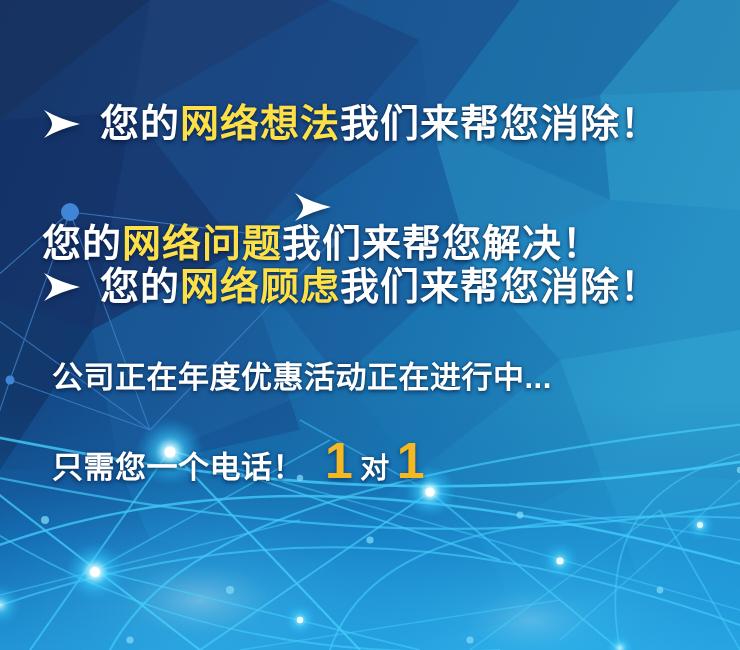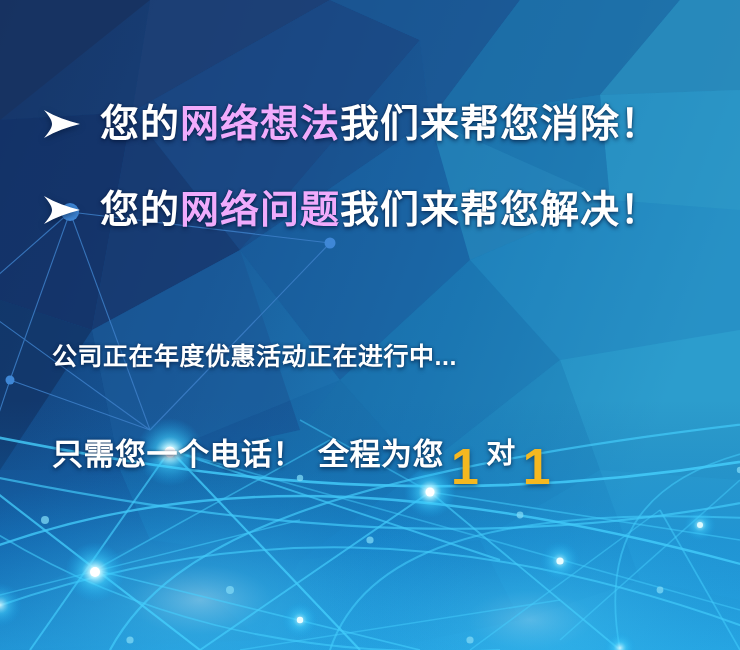--- a/index.html
+++ b/index.html
@@ -31,21 +31,21 @@
   }
 
   .bullet-row{
     position:absolute;
     left:42px;
     display:flex;
     align-items:center;
     white-space:nowrap;
   }
   .bullet-row.r0{ top:104px; }
-  .bullet-row.r1{ top:190px; }
+  .bullet-row.r1{ top:190px;flex-direction:column; }
   .bullet-row.r2{ top:267px; }
 
   .arrow-icon{
     width:40px;
     height:34px;
     flex:0 0 auto;
     margin-right:18px;
     display:block;
     filter:drop-shadow(0 2px 3px rgba(0,18,48,.55));
   }
@@ -53,35 +53,35 @@
   .head-line{
     font-size:39px;
     font-weight:bold;
     line-height:1;
     letter-spacing:1px;
     color:#ffffff;
     text-shadow:
       0 2px 4px rgba(0,20,55,.65),
       0 0 2px rgba(0,20,55,.55);
   }
-  .head-line .hl{ color:#f0abfc; }
+  .head-line .hl{ color:#fde047; }
 
   .sub-line{
     position:absolute;
     left:52px;
     white-space:nowrap;
     color:#ffffff;
     font-weight:bold;
     line-height:1;
     text-shadow:
       0 2px 4px rgba(0,25,60,.6),
       0 0 3px rgba(0,25,60,.5);
   }
-  .sub-line.s0{ top:344px; font-size:25px; letter-spacing:.5px; }
-  .sub-line.s1{ top:433px; font-size:31px; letter-spacing:.5px; display:flex; align-items:flex-start;margin-top:6px; }
+  .sub-line.s0{ top:362px; font-size:31px; letter-spacing:.5px; }
+  .sub-line.s1{ top:433px; font-size:31px; letter-spacing:.5px; display:flex; align-items:flex-end; }
 
   .sub-line.s1 .gap{ display:inline-block; width:14px; }
   .big-one{
     color:#f5b820;
     font-size:50px;
     font-weight:bold;
     line-height:1;
     position:relative;
     top:3px;
     margin:0 7px;
@@ -255,26 +255,31 @@
       <div class="head-line"><span>您的</span><span class="hl">网络想法</span><span>我们来帮您消除！</span></div>
     </div>
 
     <div class="bullet-row r1">
       <svg class="arrow-icon" viewBox="0 0 40 34">
         <path d="M2 3 C 14 10, 26 14, 38 17 C 26 20, 14 24, 2 31 C 8 24, 10 20, 10 17 C 10 14, 8 10, 2 3 Z" fill="#ffffff"></path>
       </svg>
       <div class="head-line"><span>您的</span><span class="hl">网络问题</span><span>我们来帮您解决！</span></div>
     </div>
 
+    <div class="bullet-row r2">
+      <svg class="arrow-icon" viewBox="0 0 40 34">
+        <path d="M2 3 C 14 10, 26 14, 38 17 C 26 20, 14 24, 2 31 C 8 24, 10 20, 10 17 C 10 14, 8 10, 2 3 Z" fill="#ffffff"></path>
+      </svg>
+      <div class="head-line"><span>您的</span><span class="hl">网络顾虑</span><span>我们来帮您消除！</span></div>
+    </div>
 
     <div class="sub-line s0">公司正在年度优惠活动正在进行中...</div>
 
     <div class="sub-line s1">
       <span>只需您一个电话！</span>
       <span class="gap"></span>
-      <span>全程为您</span>
       <span class="big-one">1</span>
       <span class="dui">对</span>
       <span class="big-one">1</span>
     </div>
 
   </div>
 </div>
 
 </body></html>

